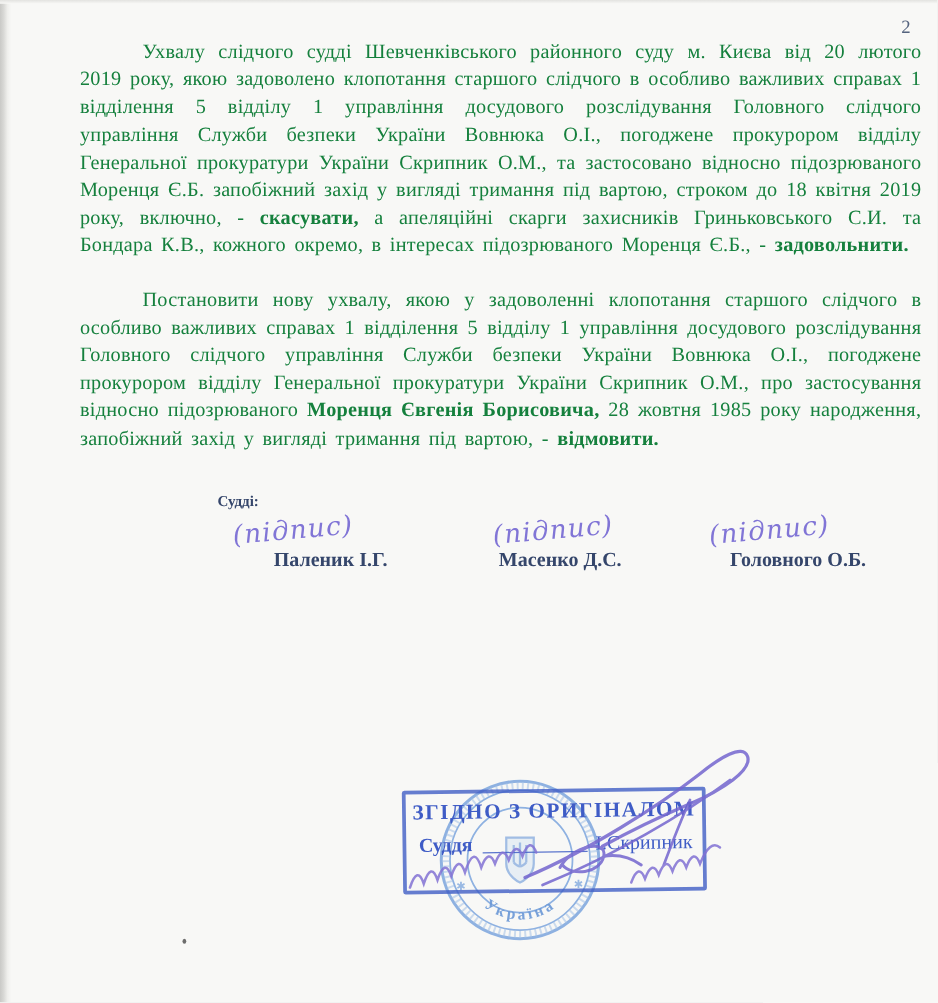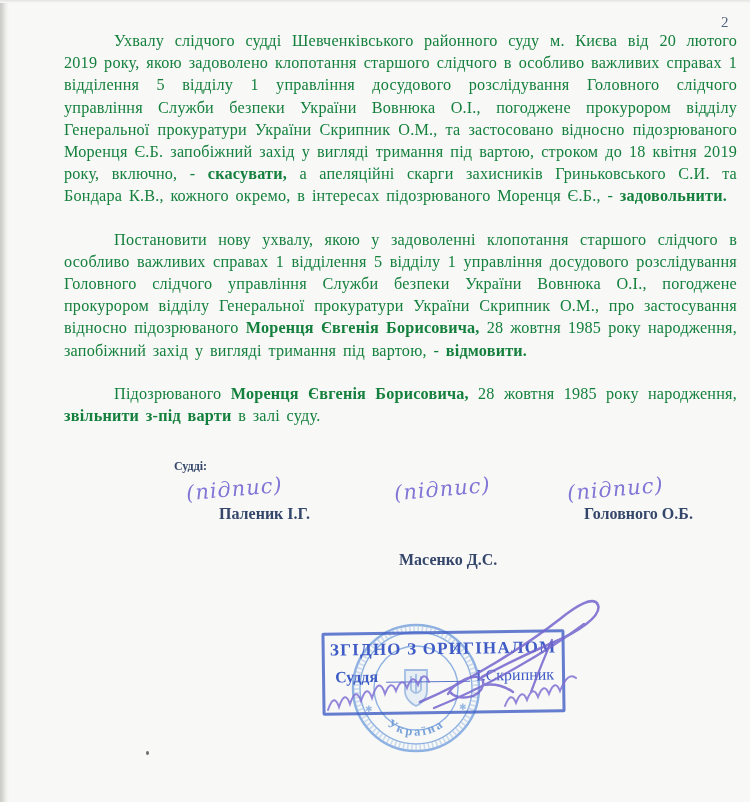--- a/index.html
+++ b/index.html
@@ -85,21 +85,21 @@
   .sig-3 { left: 503px; }
   .judge-name {
     position: absolute;
     top: 46px;
     font-weight: bold;
     font-size: 16px;
     color: #35466b;
     white-space: nowrap;
   }
   .name-1 { left: 155px; }
-  .name-2 { left: 335px; margin-top: 46px; }
+  .name-2 { left: 335px; }
   .name-3 { left: 520px; }
 
   
   .seal-svg {
     position: absolute;
     left: 345px;
     top: 616px;
     width: 142px;
     height: 144px;
   }
@@ -162,21 +162,20 @@
 
 <div class="page">
   <div class="edge-left"></div>
   <div class="edge-top"></div>
 
   <div class="page-number">2</div>
 
   <div class="text-block">
     <p><span>Ухвалу слідчого судді Шевченківського районного суду м. Києва від 20 лютого 2019 року, якою задоволено клопотання старшого слідчого в особливо важливих справах 1 відділення 5 відділу 1 управління досудового розслідування Головного слідчого управління Служби безпеки України Вовнюка О.І., погоджене прокурором відділу Генеральної прокуратури України Скрипник О.М., та застосовано відносно підозрюваного Моренця Є.Б. запобіжний захід у вигляді тримання під вартою, строком до 18 квітня 2019 року, включно, - </span><span style="font-weight: bold;">скасувати,</span><span> а апеляційні скарги захисників Гриньковського С.И. та Бондара К.В., кожного окремо, в інтересах підозрюваного Моренця Є.Б., - </span><span style="font-weight: bold;">задовольнити.</span></p>
     <p><span>Постановити нову ухвалу, якою у задоволенні клопотання старшого слідчого в особливо важливих справах 1 відділення 5 відділу 1 управління досудового розслідування Головного слідчого управління Служби безпеки України Вовнюка О.І., погоджене прокурором відділу Генеральної прокуратури України Скрипник О.М., про застосування відносно підозрюваного </span><span style="font-weight: bold;">Моренця Євгенія Борисовича,</span><span> 28 жовтня 1985 року народження, запобіжний захід у вигляді тримання під вартою, - </span><span style="font-weight: bold;">відмовити.</span></p>
-    <p><span>Підозрюваного </span><span style="font-weight: bold;">Моренця Євгенія Борисовича,</span><span> 28 жовтня 1985 року народження, </span><span style="font-weight: bold;">звільнити з-під варти</span><span> в залі суду.</span></p>
 
     <div class="judges-block">
       <div class="judges-label">Судді:</div>
       <span class="signature sig-1">(підпис)</span>
       <span class="signature sig-2">(підпис)</span>
       <span class="signature sig-3">(підпис)</span>
       <span class="judge-name name-1">Паленик І.Г.</span>
       <span class="judge-name name-2">Масенко Д.С.</span>
       <span class="judge-name name-3">Головного О.Б.</span>
     </div>

